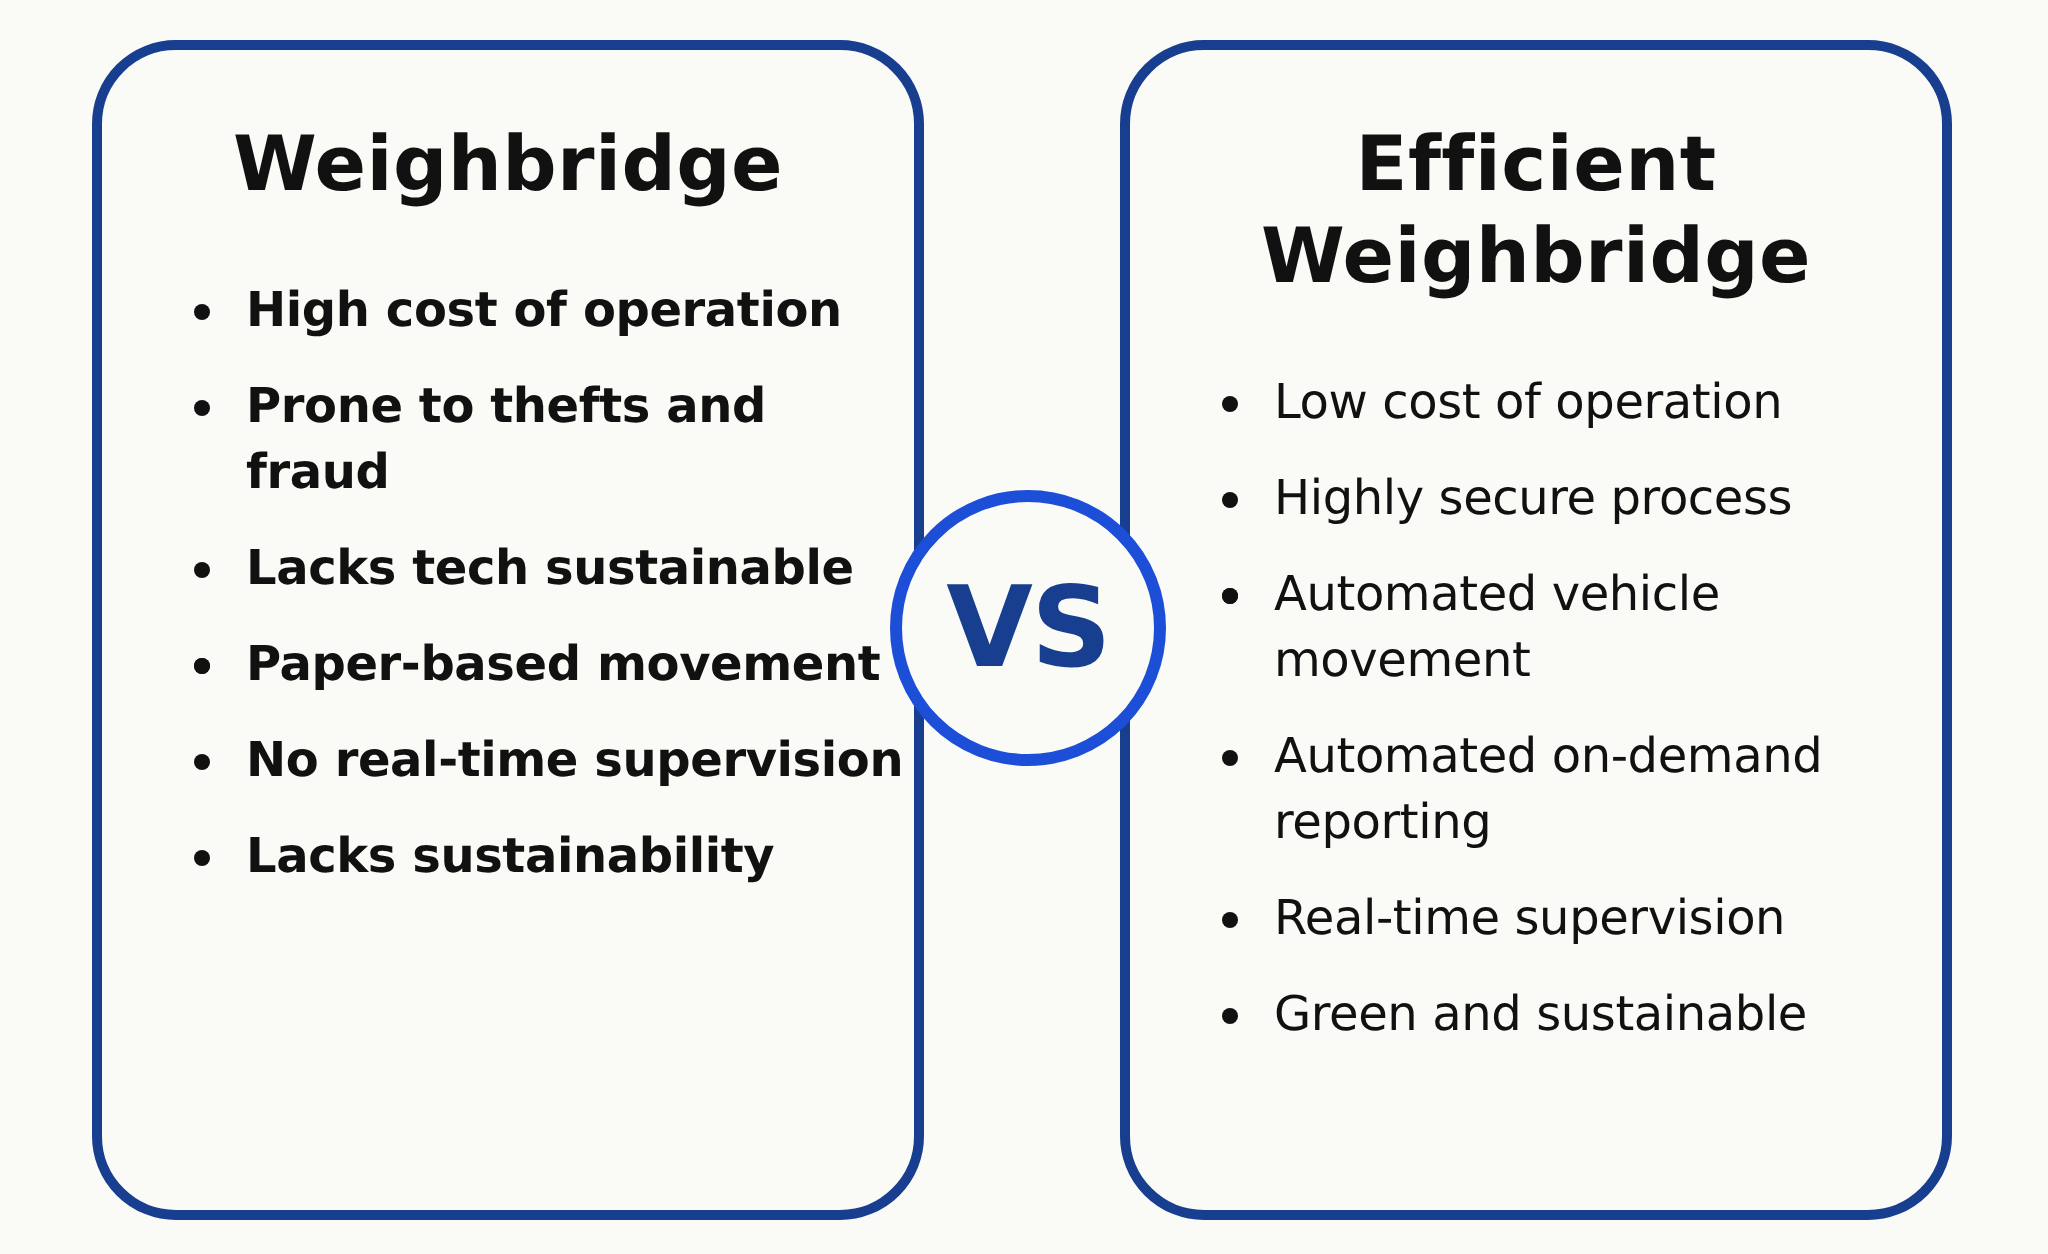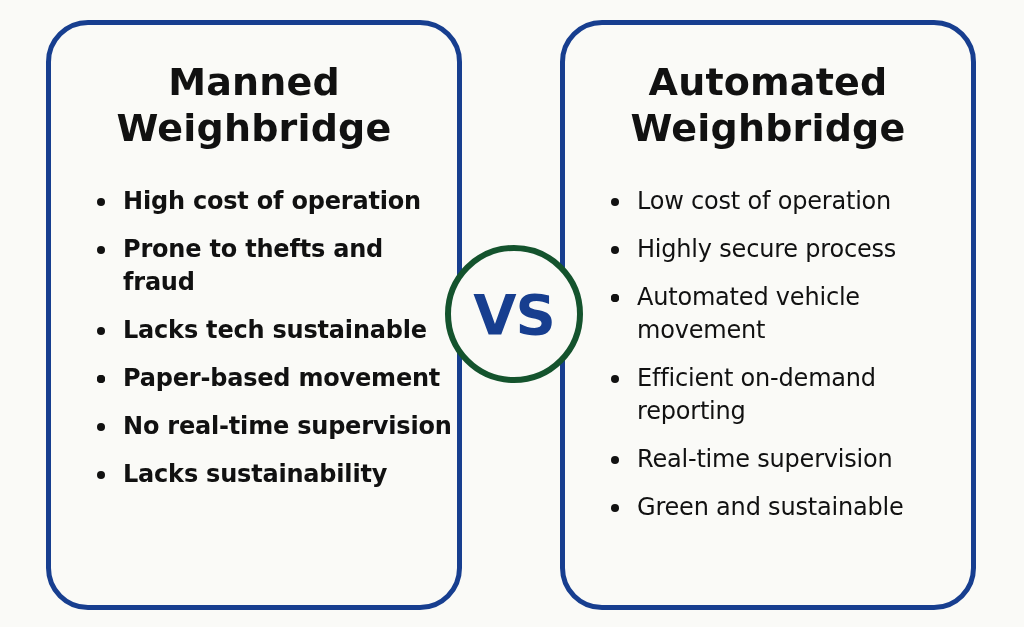--- a/index.html
+++ b/index.html
@@ -25,55 +25,54 @@
   .card.right ul.items { margin-left:44px; }
   ul.items li {
     position:relative; padding-left:28px; font-size:24px; line-height:33px;
     margin-bottom:15px; letter-spacing:-0.2px;
   }
   ul.items li .bullet {
     position:absolute; left:2px; top:13px; width:8px; height:8px; border-radius:50%; background:#111;
   }
   .vs {
     position:absolute; left:445px; top:245px; width:126px; height:126px;
-    border:6px solid #14532d; border-radius:50%; background:#fafaf7;
+    border:6px solid #1d4ed8; border-radius:50%; background:#fafaf7;
     display:flex; align-items:center; justify-content:center;
     color:#173e8f; font-weight:bold; font-size:56px; letter-spacing:-1px;
   }
 </style>
 </head>
 <body>
 
 <div class="card left">
   <div class="title">
-    <div>Manned</div>
     <div>Weighbridge</div>
   </div>
   <ul class="items">
     <li><span class="bullet"></span><span>High cost of operation</span></li>
     <li><span class="bullet"></span><span>Prone to thefts and fraud</span></li>
     <li><span class="bullet"></span><span>Lacks tech sustainable</span></li>
     <li><span class="bullet"></span></li>
     <li><span class="bullet"></span><span>Paper-based movement</span></li>
     <li><span class="bullet"></span><span>No real-time supervision</span></li>
     <li><span class="bullet"></span><span>Lacks sustainability</span></li>
   </ul>
 </div>
 
 <div class="card right">
   <div class="title">
-    <div>Automated</div>
+    <div>Efficient</div>
     <div>Weighbridge</div>
   </div>
   <ul class="items">
     <li><span class="bullet"></span><span>Low cost of operation</span></li>
     <li><span class="bullet"></span><span>Highly secure process</span></li>
     <li><span class="bullet"></span></li>
     <li><span class="bullet"></span><span>Automated vehicle movement</span></li>
-    <li style="width:300px;"><span class="bullet"></span><span>Efficient on-demand reporting</span></li>
+    <li style="width:300px;"><span class="bullet"></span><span>Automated on-demand reporting</span></li>
     <li><span class="bullet"></span><span>Real-time supervision</span></li>
     <li><span class="bullet"></span><span>Green and sustainable</span></li>
   </ul>
 </div>
 
 <div class="vs">
   <span>VS</span>
 </div>
 
 </body></html>

